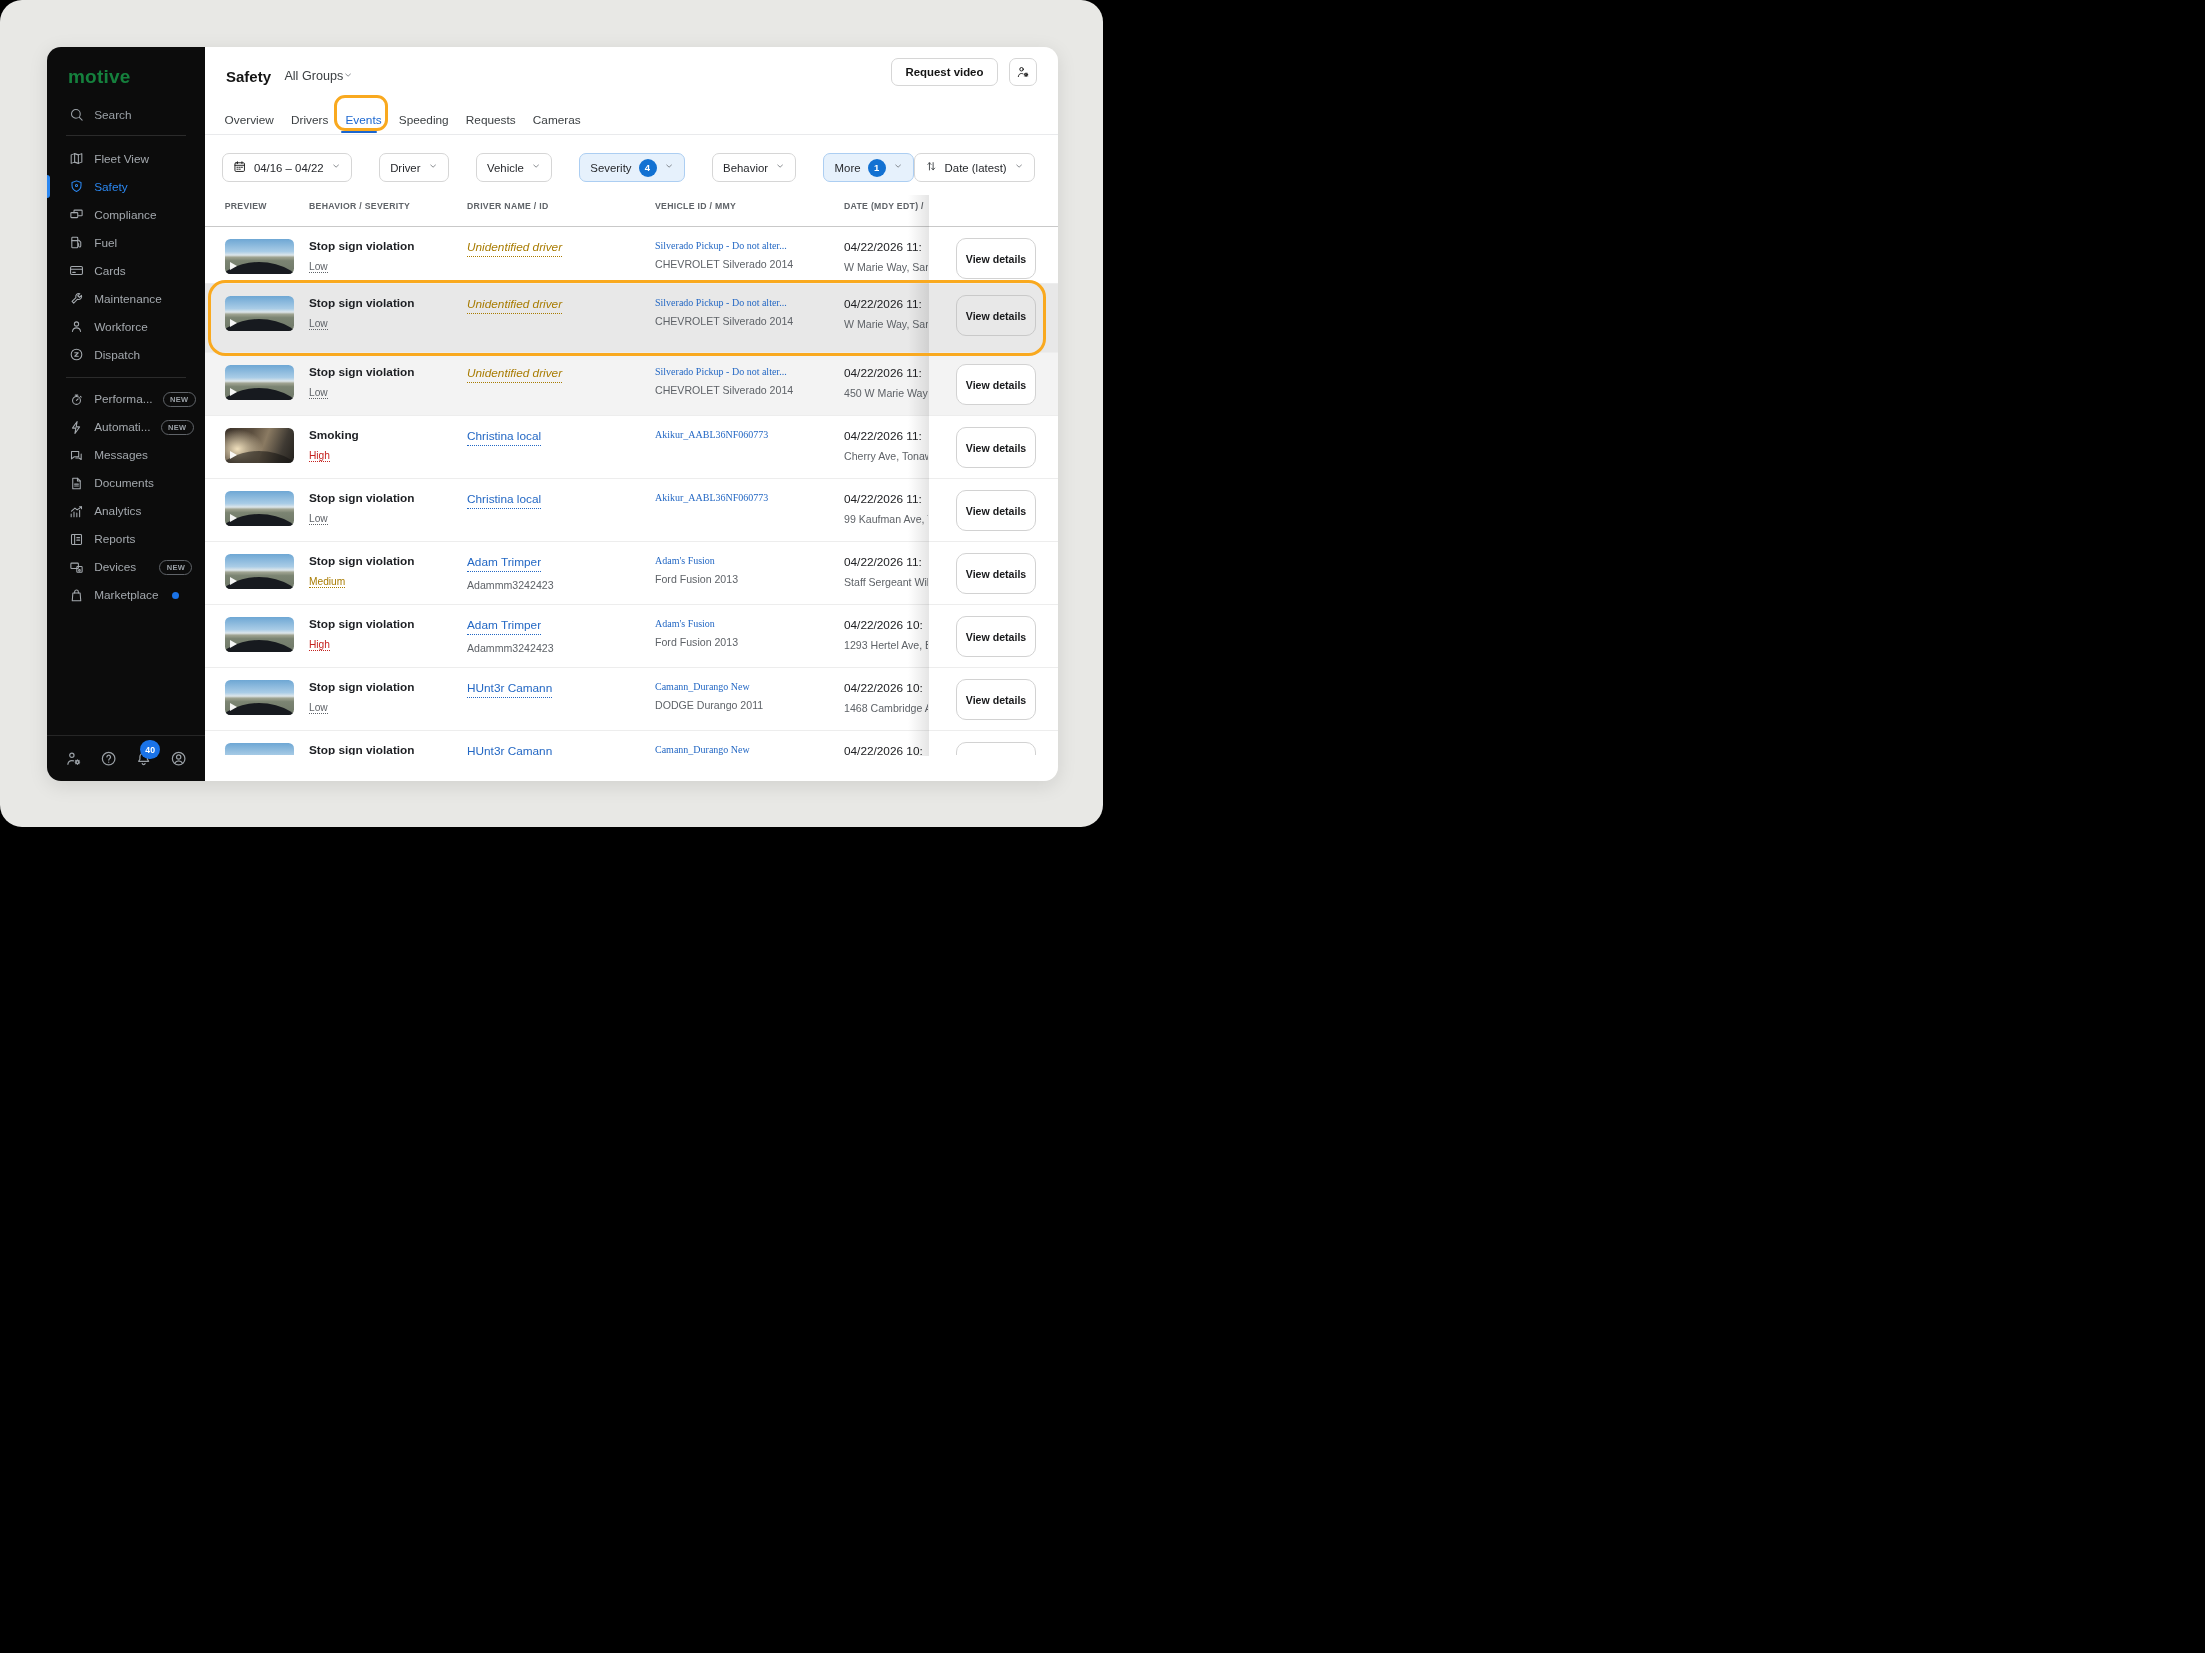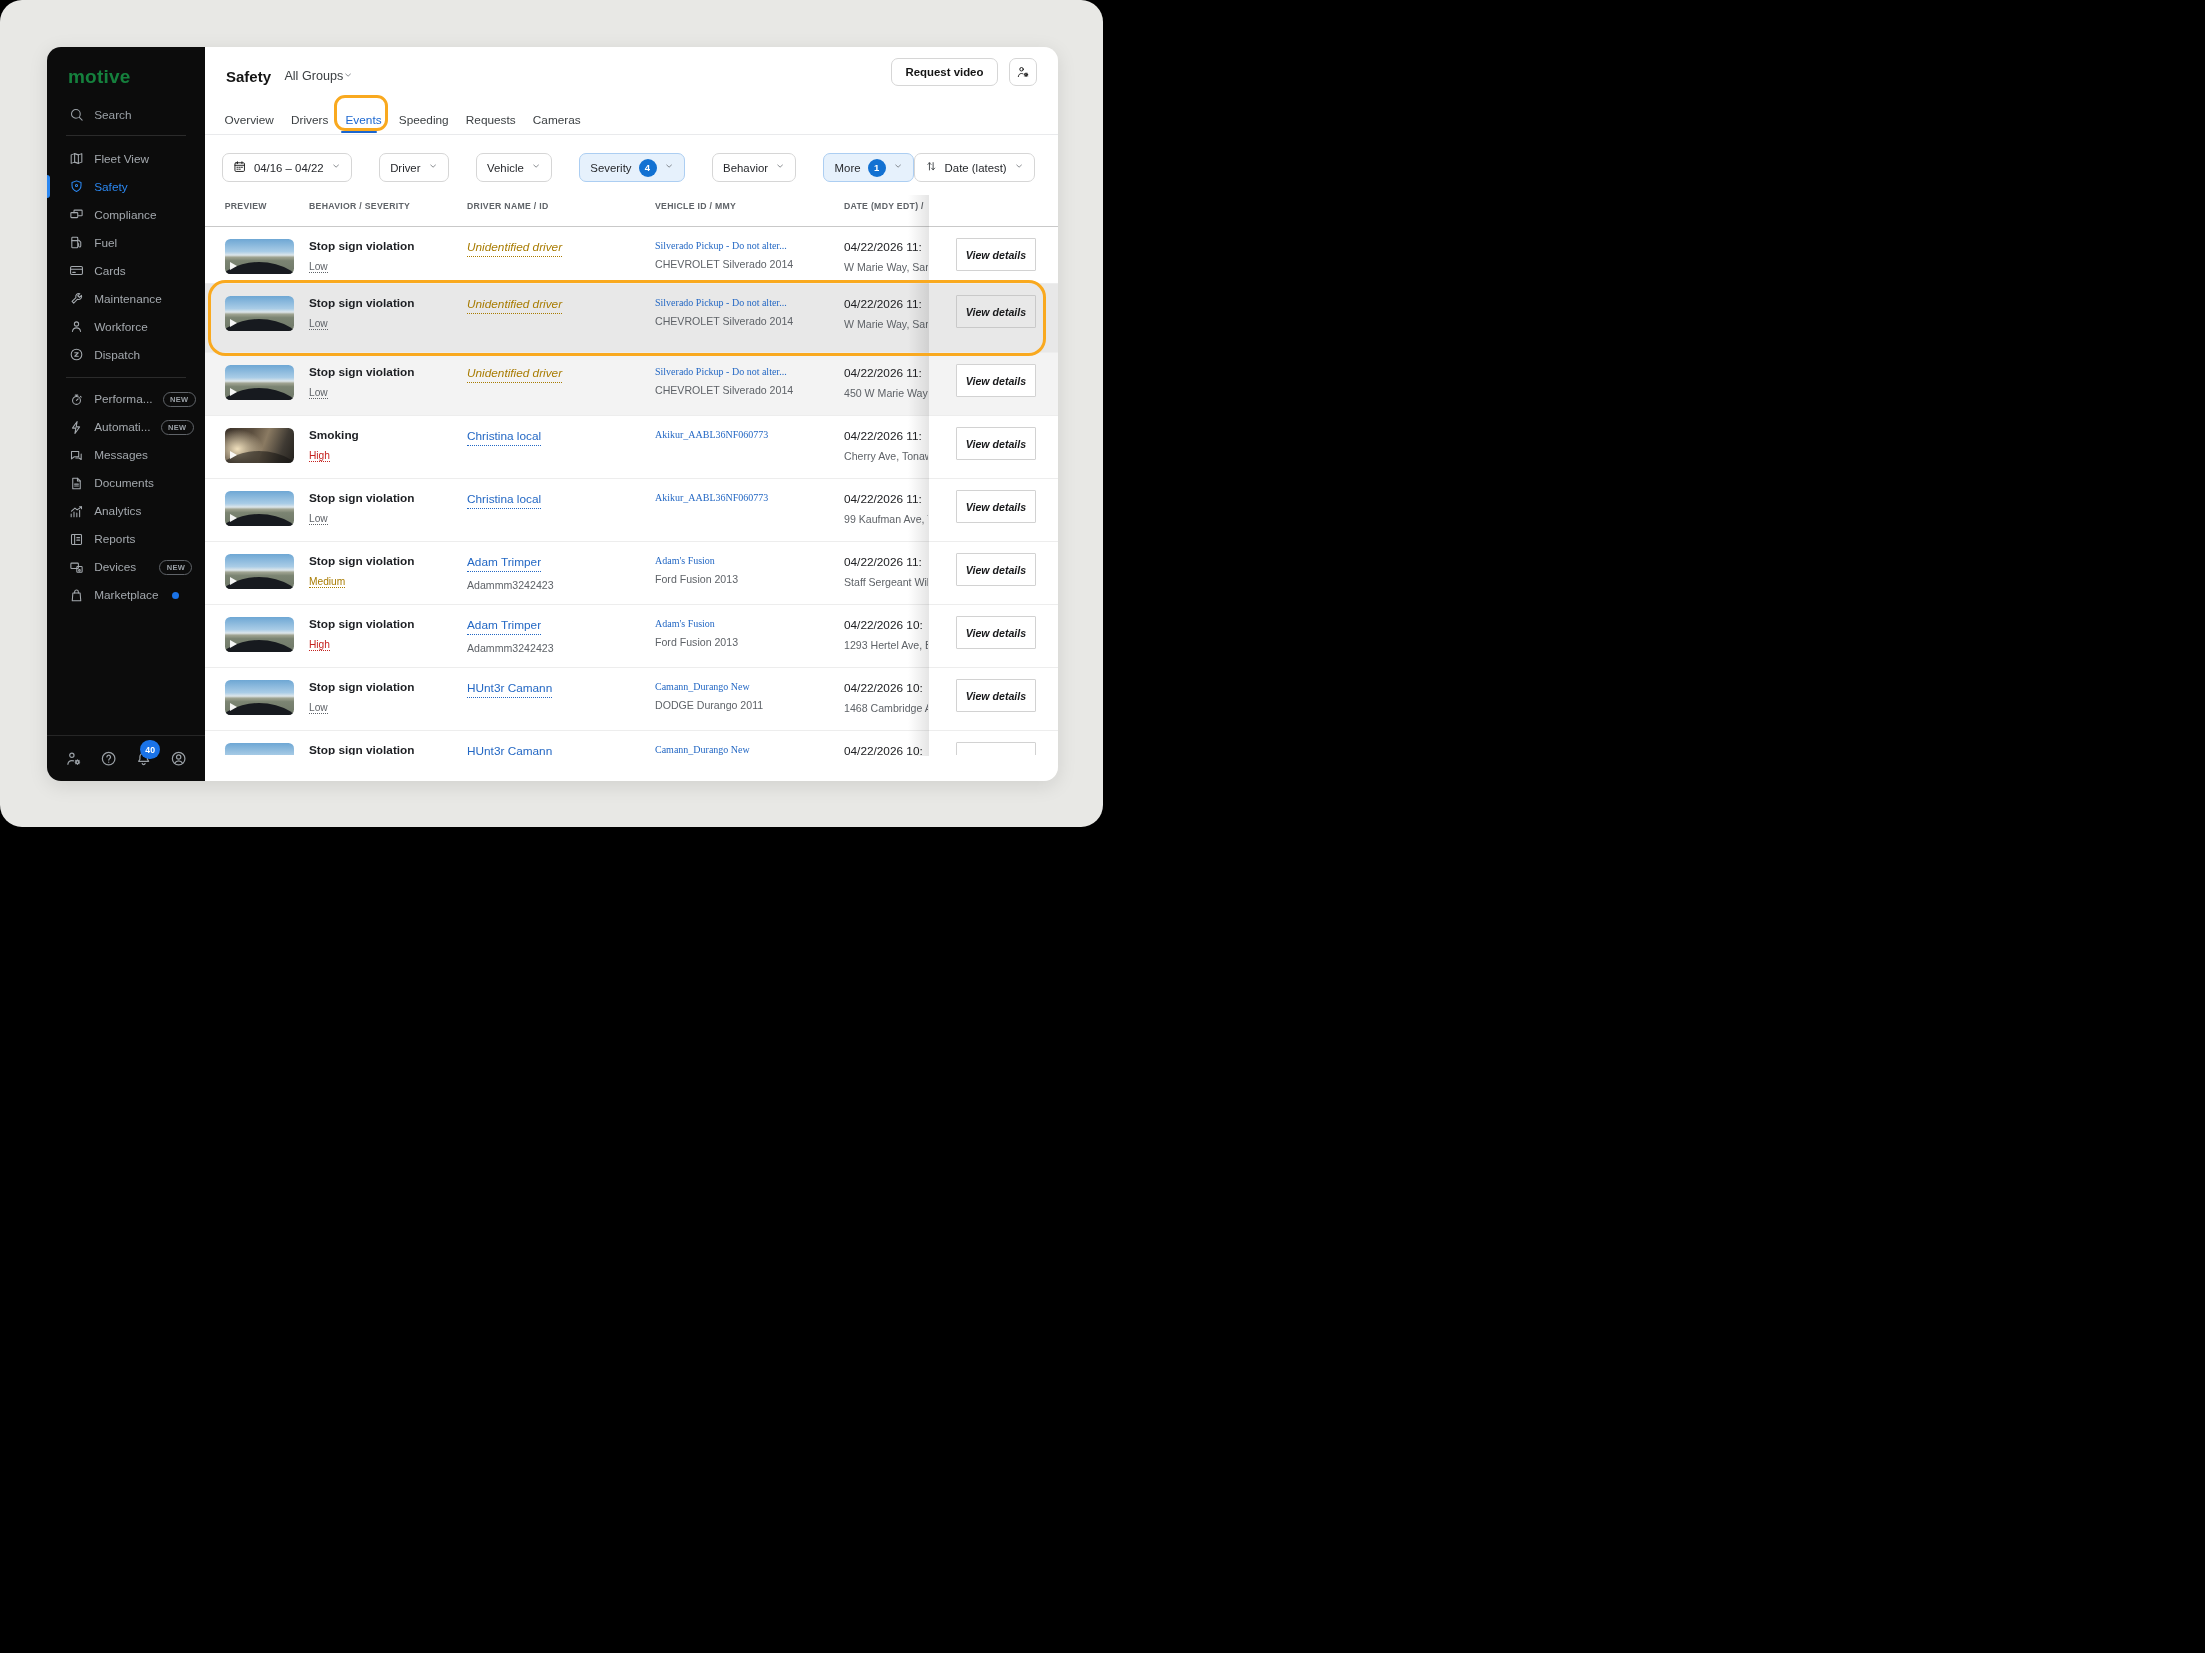--- a/index.html
+++ b/index.html
@@ -83,22 +83,22 @@
   .d-link { display:inline-block; font-size:11.8px; color:#2468c4; border-bottom:1.3px dotted #2468c4; padding-bottom:1.2px; cursor:pointer; }
   .d-link.unidentified { font-style:italic; color:#a87b00; border-bottom-color:#a87b00; }
   .d-sub { margin-top:7px; font-size:10.6px; color:#5f6368; }
   .cell-vehicle { left:450px; top:13.4px; width:186px; }
   .v-link { display:block; font-size:10px; color:#2468c4; cursor:pointer; white-space:nowrap; overflow:hidden;font-family:Liberation Serif, serif; }
   .v-sub { margin-top:7px; font-size:10.6px; color:#5f6368; white-space:nowrap; }
   .cell-date { left:639px; top:13.4px; width:84px; overflow:hidden; }
   .dt { font-size:11.8px; color:#202124; white-space:nowrap; }
   .loc { margin-top:7px; font-size:10.6px; color:#5f6368; white-space:nowrap; }
   .sticky-cell { position:absolute; left:723px; right:0; top:0; bottom:0; background:inherit; }
-  .btn-view { position:absolute; left:28px; top:11px; width:80px; height:33px; border:0.8px solid #d2d2d2; border-radius:1px;
-              background:#fff; font-size:10.6px; font-weight:700; color:#17181a; cursor:pointer;font-style:italic; }
+  .btn-view { position:absolute; left:28px; top:11px; width:80px; height:41px; border:0.8px solid #d2d2d2; border-radius:10px;
+              background:#fff; font-size:10.6px; font-weight:700; color:#17181a; cursor:pointer; }
   .row.highlighted .btn-view { background:#e8e8e8; border-color:#c9c9c9; }
   .shadow-strip { position:absolute; left:703px; top:148px; width:20.5px; height:561px; pointer-events:none; z-index:5;
                   background:linear-gradient(to right, rgba(0,0,0,0), rgba(0,0,0,0.10)); }
   .table-footer { position:absolute; left:0; right:0; bottom:0; height:25px; background:#fdfdfd; display:flex; align-items:center;
                   padding-left:19.7px; font-size:10.2px; color:#3c4043; box-shadow:0 -0.8px 0 rgba(0,0,0,.06); z-index:10; }
 
   
   .row-ring { position:absolute; left:3.2px; top:233px; width:838px; height:76px; border:3.9px solid #F9A91F;
               border-radius:17.3px; pointer-events:none; z-index:20; }
   .events-ring { position:absolute; left:129px; top:48px; width:54px; height:36px; border:3.5px solid #F9A91F;

